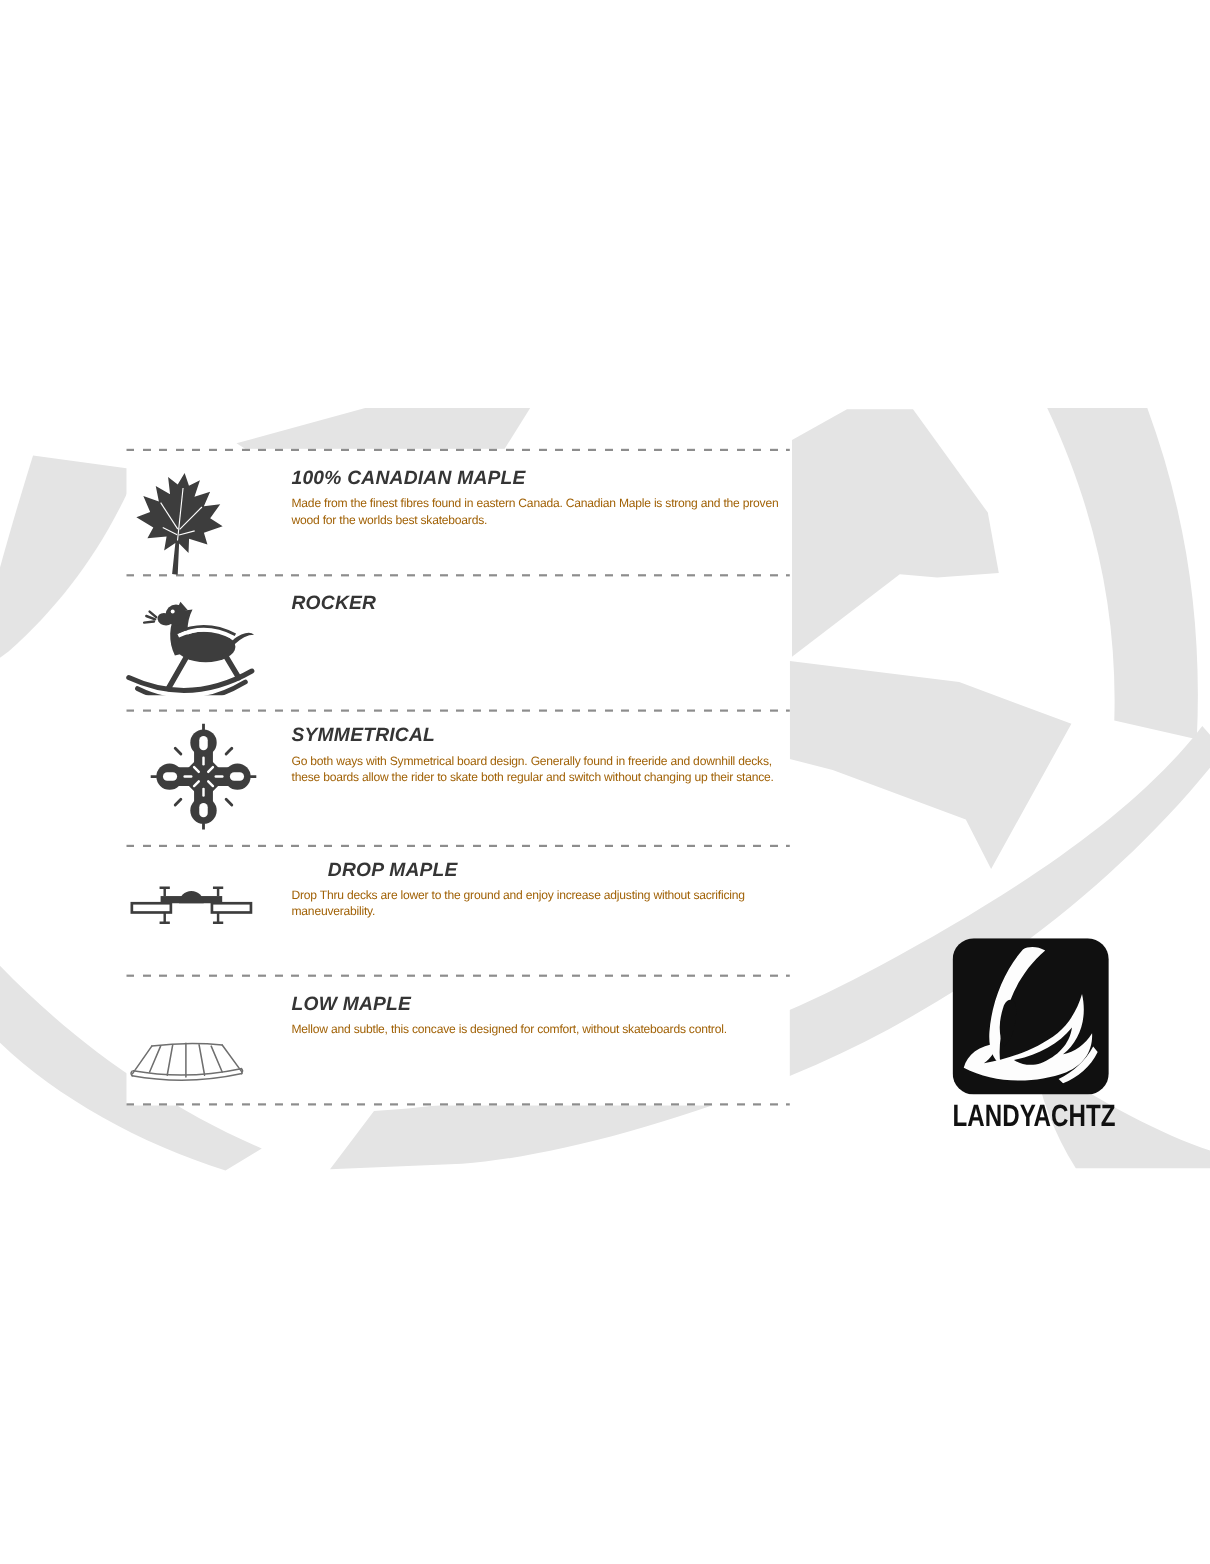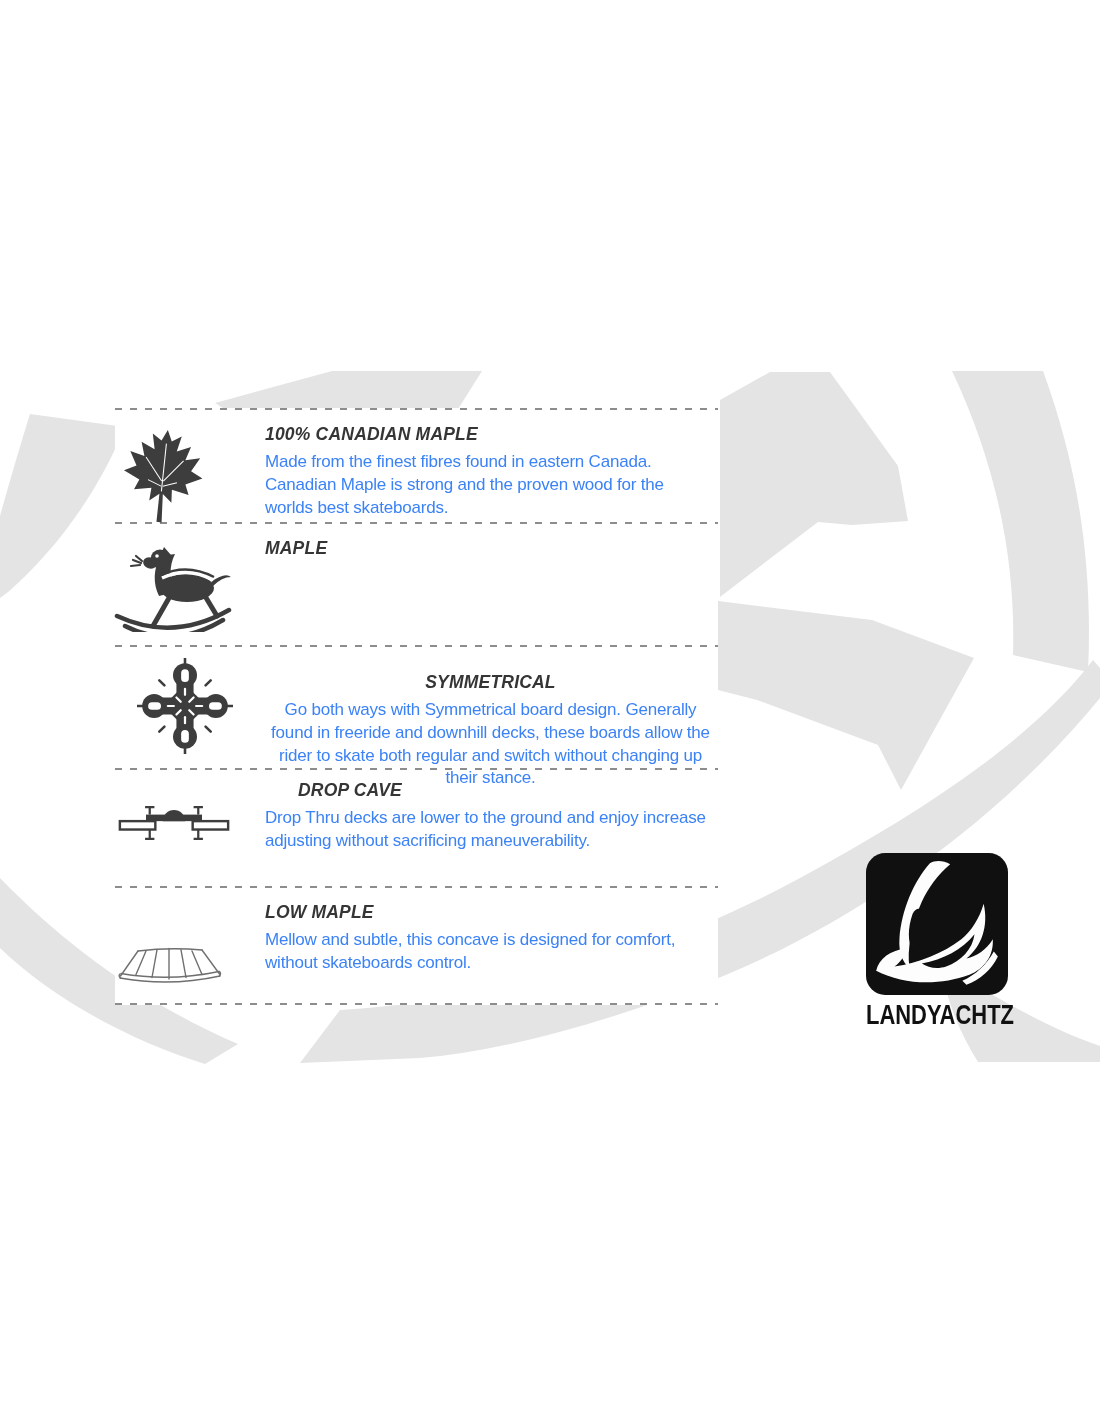--- a/index.html
+++ b/index.html
@@ -26,26 +26,26 @@
   .dash.d4 { top:478px; }
   .dash.d5 { top:595px; }
 
   .sec-icon { position:absolute; }
   .sec-text { position:absolute; left:150px; right:2px; }
   .sec-title {
     font-style:italic; font-weight:bold; font-size:17.5px;
     color:#353535; letter-spacing:.2px; white-space:nowrap;
   }
   .sec-desc {
-    margin-top:6px; font-size:17px; line-height:1.34;
-    color:#3b82f6; letter-spacing:-0.2px;
+    margin-top:6px; font-size:11px; line-height:1.34;
+    color:#a16207; letter-spacing:-0.2px;
   }
   .t1 { top:16px; }
   .t2 { top:130px; }
-  .t3 { top:264px;text-align:center; }
+  .t3 { top:250px; }
   .t4 { top:372px; }
   .t5 { top:494px; }
   .t4 .sec-title { padding-left:33px; }
 
   .i-leaf   { left:2px;   top:20px;  }
   .i-horse  { left:-8px;  top:136px; }
   .i-sym    { left:22px;  top:250px; }
   .i-drop   { left:3px;   top:390px; }
   .i-cave   { left:1px;   top:530px; }
 
@@ -121,21 +121,21 @@
           <path d="M18 82 Q66 106 116 76"></path>
         </g>
         <g stroke="#3d3d3d" stroke-width="2.2" stroke-linecap="round" fill="none">
           <path d="M26 16 L34 19"></path>
             <path d="M24 22 L33 21"></path>
             <path d="M29 12 L35 17"></path>
         </g>
       </svg>
     </div>
     <div class="sec-text t2">
-      <div class="sec-title">MAPLE</div>
+      <div class="sec-title">ROCKER</div>
     </div>
 
     <div class="sec-icon i-sym">
       <svg width="96" height="96" viewBox="0 0 112 112" xmlns="http://www.w3.org/2000/svg">
         <g fill="#3d3d3d">
           <rect x="46" y="8" width="20" height="96" rx="10"></rect>
           <rect x="8" y="46" width="96" height="20" rx="10"></rect>
           <circle cx="56" cy="20" r="14"></circle>
             <circle cx="56" cy="92" r="14"></circle>
           <circle cx="20" cy="56" r="14"></circle>
@@ -189,21 +189,21 @@
           <path d="M86 9 L86 17"></path>
             <path d="M81 9 L91 9"></path>
           <path d="M34 33 L34 43"></path>
             <path d="M29 43 L39 43"></path>
           <path d="M86 33 L86 43"></path>
             <path d="M81 43 L91 43"></path>
         </g>
       </svg>
     </div>
     <div class="sec-text t4">
-      <div class="sec-title">DROP CAVE</div>
+      <div class="sec-title">DROP MAPLE</div>
       <div class="sec-desc">Drop Thru decks are lower to the ground and enjoy increase adjusting without sacrificing maneuverability.</div>
     </div>
 
     <div class="sec-icon i-cave">
       <svg width="108" height="52" viewBox="0 0 108 52" xmlns="http://www.w3.org/2000/svg">
         <g stroke="#6f6f6f" stroke-width="1.4" fill="none" stroke-linecap="round">
           <path d="M4 40 Q54 49 104 38"></path>
           <path d="M5 35.5 Q54 44 103 33.5"></path>
           <path d="M22 13 Q54 9 86 12"></path>
           <path d="M4.5 38 L22 13"></path>

